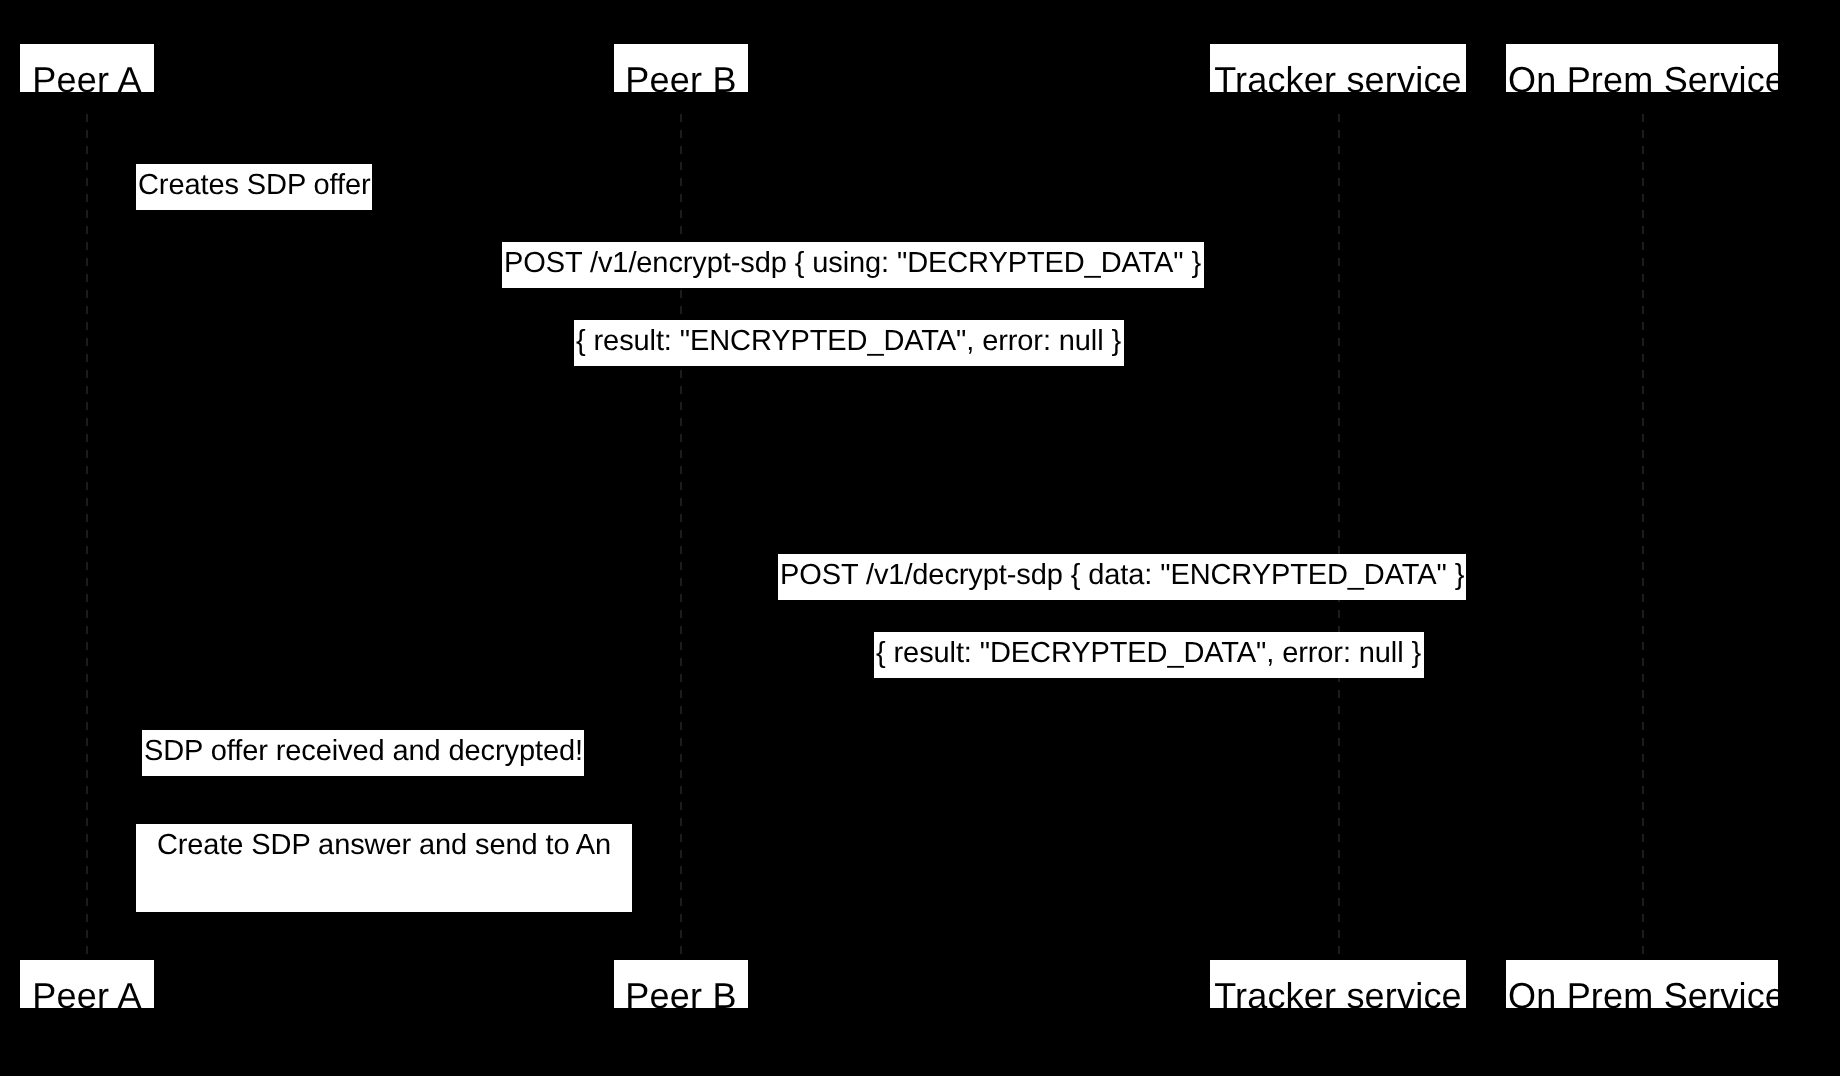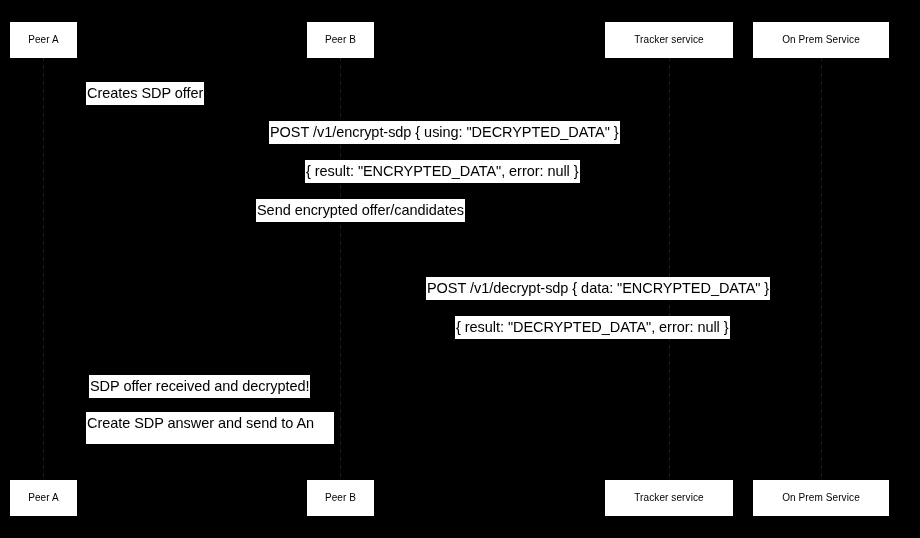--- a/index.html
+++ b/index.html
@@ -27,45 +27,44 @@
     background-image: linear-gradient(to bottom, #1c1c1c 0 4px, transparent 4px 8px);
     background-size: 1px 8px;
     background-repeat: repeat-y;
   }
   .participant {
     position: absolute;
     background: #ffffff;
     color: #000000;
     border: 1px solid #ffffff;
     box-sizing: border-box;
-    height: 36px;
+    height: 24px;
     line-height: 34px;
     text-align: center;
-    font-size: 10px;
+    font-size: 18px;
     white-space: nowrap;
     letter-spacing: 0.1px;
   }
   .msg {
     position: absolute;
     background: #ffffff;
     color: #000000;
     font-size: 14.5px;
     line-height: 23px;
     height: 23px;
     padding: 0 1px;
     white-space: nowrap;
     box-sizing: border-box;
     letter-spacing: -0.05px;
-    margin-left: 18px;
   }
   .msg.two-line {
-    height: 32px;
+    height: 44px;
     line-height: 21px;
     padding: 1px 1px 0 1px;
-    text-align: left;
+    text-align: center;
     white-space: normal;
   }
   .msg .l {
     display: block;
   }
 </style>
 </head>
 <body>
 
 <div id="diagram">
@@ -79,28 +78,27 @@
   <div class="participant" style="left:307px;top:22px;width:67px">Peer B</div>
   <div class="participant" style="left:605px;top:22px;width:128px">Tracker service</div>
   <div class="participant" style="left:753px;top:22px;width:136px">On Prem Service</div>
 
   <div class="msg" style="left:68px;top:82px">Creates SDP offer</div>
 
   <div class="msg" style="left:251px;top:121px">POST /v1/encrypt-sdp { using: "DECRYPTED_DATA" }</div>
 
   <div class="msg" style="left:287px;top:160px">{ result: "ENCRYPTED_DATA", error: null }</div>
 
-  <div class="msg" style="left:238px;top:199px">Send encrypted offer/candidates</div>
 
 
-  <div class="msg" style="left:408px;top:277px">POST /v1/decrypt-sdp { data: "ENCRYPTED_DATA" }</div>
+  <div class="msg" style="left:389px;top:277px">POST /v1/decrypt-sdp { data: "ENCRYPTED_DATA" }</div>
 
   <div class="msg" style="left:437px;top:316px">{ result: "DECRYPTED_DATA", error: null }</div>
 
-  <div class="msg" style="left:71px;top:375px">SDP offer received and decrypted!</div>
+  <div class="msg" style="left:71px;top:365px">SDP offer received and decrypted!</div>
 
   <div class="msg two-line" style="left:68px;top:412px;width:248px">
     <span class="l">Create SDP answer and send to An</span>
   </div>
 
   <div class="participant" style="left:10px;top:480px;width:67px">Peer A</div>
   <div class="participant" style="left:307px;top:480px;width:67px">Peer B</div>
   <div class="participant" style="left:605px;top:480px;width:128px">Tracker service</div>
   <div class="participant" style="left:753px;top:480px;width:136px">On Prem Service</div>
 

